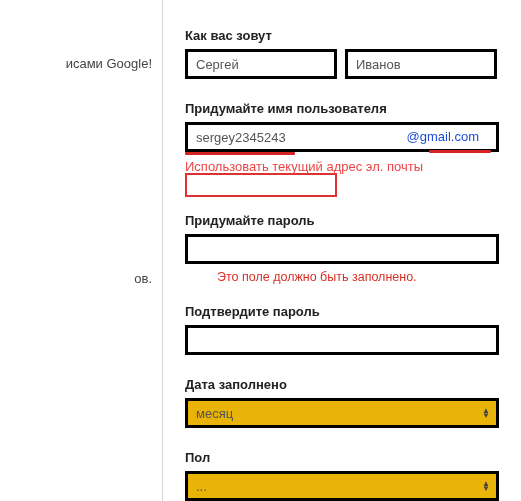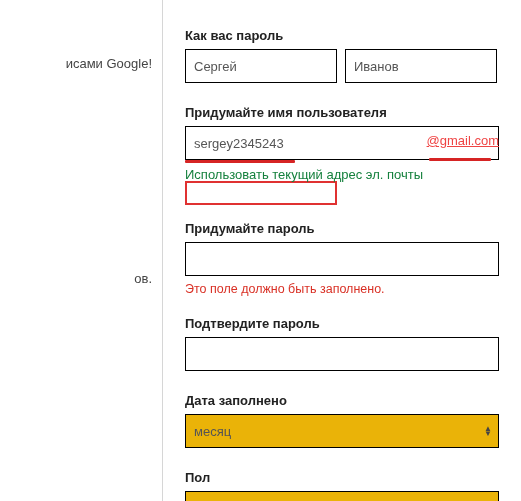--- a/index.html
+++ b/index.html
@@ -42,57 +42,56 @@
   }
   .label {
     font-weight: bold;
     font-size: 13px;
     margin-bottom: 6px;
     display: block;
   }
   .name-row { display: flex; gap: 8px; margin-bottom: 22px; }
   input[type=text], input[type=password], .select {
     height: 30px;
-    border: 1px solid #000000;
+    border: 3px solid #000000;
     background: #fff;
-    padding: 16px 8px;
+    padding: 8px 8px;
     font-size: 13px;
     color: #555;
     outline: none;
     font-family: Arial, sans-serif;
   }
   .name-input { width: 152px; }
   .username-wrap {
     position: relative;
     width: 314px;
     margin-bottom: 2px;
   }
   .username-input {
     width: 314px;
     padding-right: 95px;
     color: #000;
   }
   .domain-suffix {
     position: absolute;
-    right: 0;
+    right: 20px;
     top: 0;
     line-height: 30px;
-    color: #ef4444;
+    color: #1d4ed8;
     pointer-events: none;
-    text-decoration: underline;
   }
   .underline-red {
     height: 3px;
     background: #d62424;
     border-radius: 1px;
   }
   .ul-left { width: 110px; margin-top: -2px; }
   .ul-right { position:absolute; width: 62px; right: 8px; bottom: -1px; }
   .link-blue {
-    color: #15803d;
+    color: #ef4444;
     font-size: 13px;
     text-decoration: none;
     display: inline-block;
     margin-top: 4px;
     cursor: pointer;
   }
   .red-box-marker {
     border: 2px solid #e03131;
     width: 152px;
     height: 24px;
@@ -102,20 +101,21 @@
   }
   .password-input {
     width: 314px;
     border: 1px solid #d93025;
     background: #fff8f7;
   }
   .error-text {
     color: #d93025;
     font-size: 12.5px;
     margin-top: 6px;
+    margin-left: 32px;
   }
   .confirm-input { width: 314px; }
   .birth-row { display: flex; gap: 8px; width: 314px; }
   .day-input { width: 74px; color:#8f8f8f; }
   .year-input { width: 74px; color:#8f8f8f; }
   .select {
     flex: 1;
     display: flex;
     align-items: center;
     justify-content: space-between;
@@ -139,21 +139,21 @@
 
 <div class="left-col">
   <div class="left-snippet">исами Google!</div>
   <div>ов.</div>
 </div>
 
 <div class="divider"></div>
 
 <div class="form-col">
 
-  <div class="label">Как вас пароль</div>
+  <div class="label">Как вас зовут</div>
   <div class="name-row">
     <input type="text" class="name-input" value="Сергей" style="">
     <input type="text" class="name-input" value="Иванов" style="">
   </div>
 
   <div class="label">Придумайте имя пользователя</div>
   <div class="username-wrap">
     <input type="text" class="username-input" value="sergey2345243" style="">
     <span class="domain-suffix">@gmail.com</span>
     <div class="underline-red ul-right"></div>

